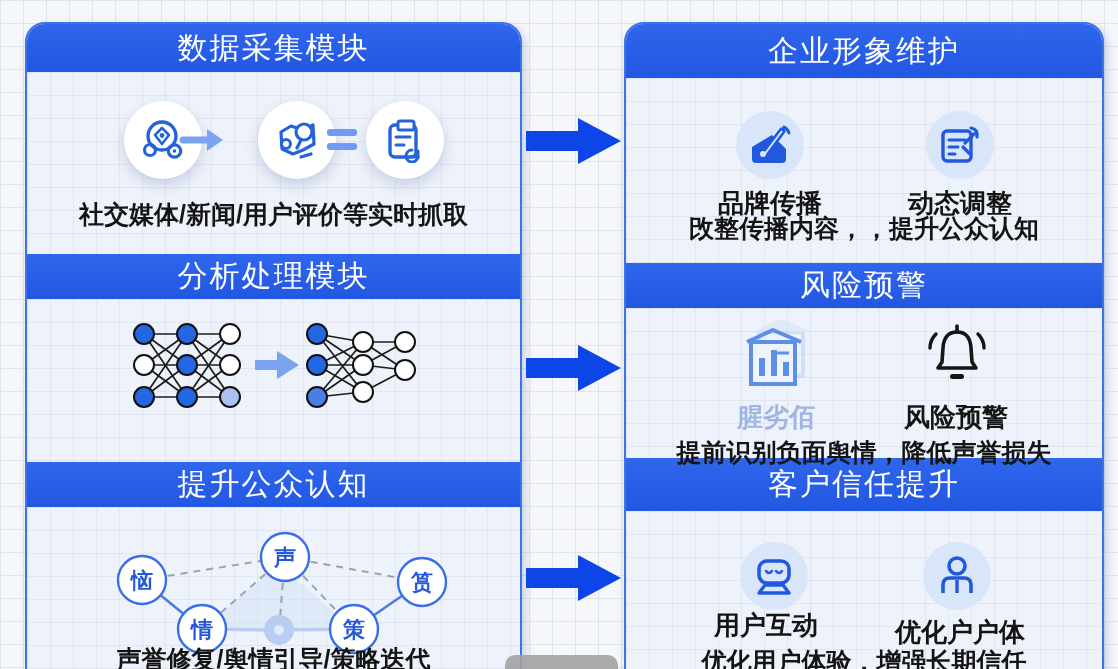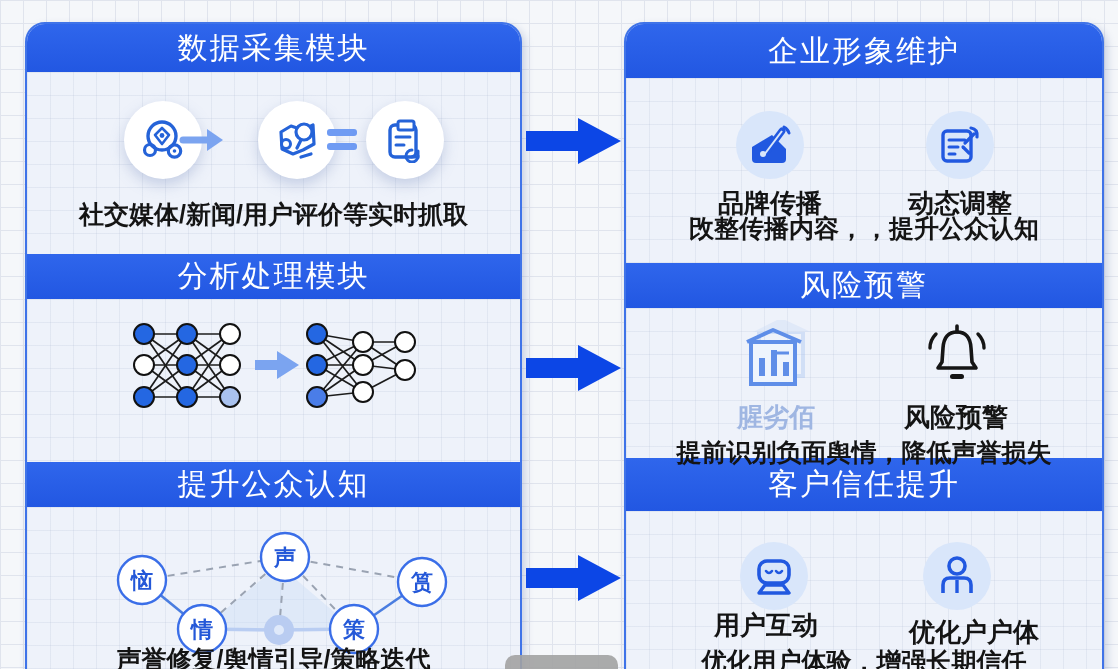--- a/index.html
+++ b/index.html
@@ -274,19 +274,19 @@
         </svg>
       </div>
       <div class="circle-icon lite-circ" style="left:297px;top:31px">
         <svg width="46" height="46" viewBox="0 0 46 46">
           <circle cx="23" cy="13" r="8" fill="none" stroke="#2158e0" stroke-width="3.6"></circle>
           <path d="M9 40 L9 32 Q9 25 16 25 L30 25 Q37 25 37 32 L37 40" fill="none" stroke="#2158e0" stroke-width="3.6" stroke-linejoin="round"></path>
           <line x1="23" y1="27" x2="23" y2="40" stroke="#2158e0" stroke-width="3.4"></line>
         </svg>
       </div>
       <div class="item-label" style="left:30px;top:97px">用户互动</div>
-      <div class="item-label" style="left:238px;top:104px">优化户户体</div>
+      <div class="item-label" style="left:224px;top:104px">优化户户体</div>
       <div class="caption" style="top:134px">优化用户体验，增强长期信任</div>
     </div>
   </div>
 
   <div class="gray-pill"></div>
 </div>
 
 </body></html>

